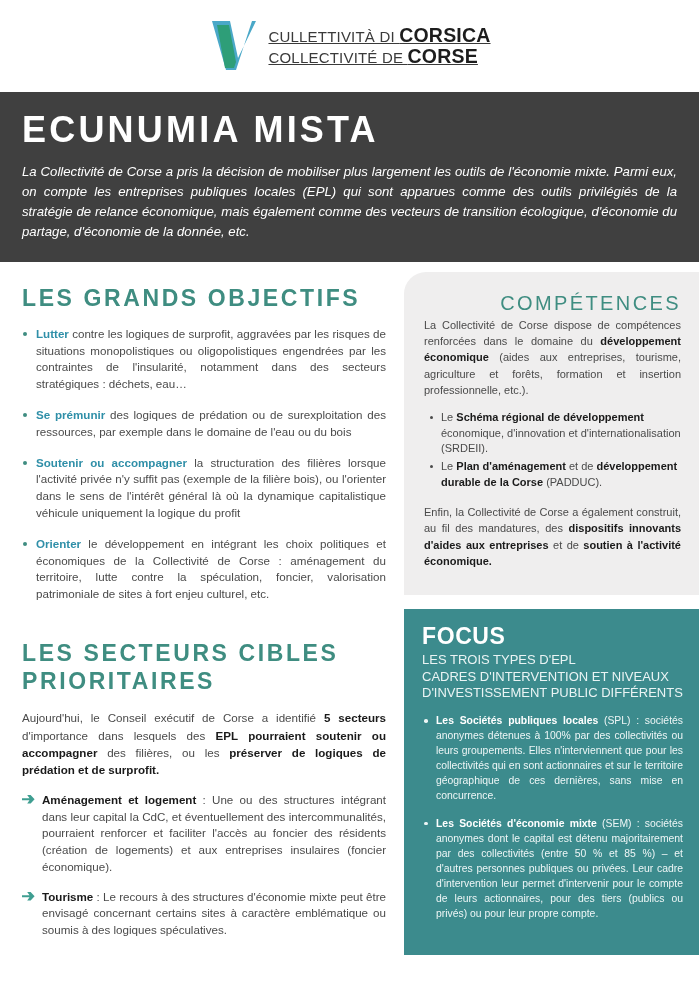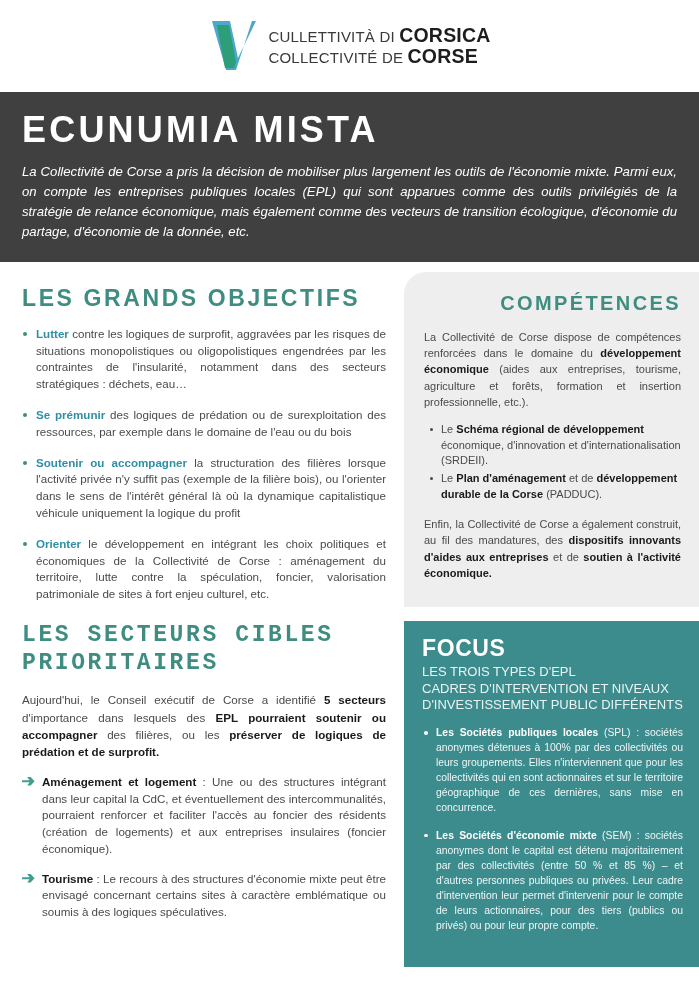--- a/index.html
+++ b/index.html
@@ -15,21 +15,21 @@
   .logo-bar {
     height: 92px;
     display: flex; align-items: center; justify-content: center;
     background: #fff;
   }
   .logo { display: flex; align-items: center; gap: 8px; }
   .logo-mark { width: 52px; height: 56px; display:block; }
   .logo-text { line-height: 1.08; }
   .logo-line {
     font-size: 19.5px; letter-spacing: .2px; color:#3a3a3a;
-    white-space: nowrap; font-weight: 400;
+    white-space: nowrap; font-weight: 400; text-decoration: underline;
   }
   .logo-line b { font-weight: 700; color:#1d1d1d; }
   .logo-line .sm { font-size: 15px; }
 
   
   .hero {
     background: #404040;
     padding: 18px 22px 20px 22px;
   }
   .hero-title {
@@ -81,22 +81,22 @@
   }
   ul.sect > li b { color:#1a1a1a; font-weight:700; }
 
   
   .card-comp {
     background:#efeeee;
     border-top-left-radius: 22px;
     padding: 20px 18px 26px 20px;
   }
   h2.comp-title {
-    color:#3f8d81; font-size: 20px; font-weight:700; letter-spacing:2.4px;
-    text-align:right; margin-bottom: 14px;
+    color:#3f8d81; font-size: 20px; font-weight:400; letter-spacing:2.4px;
+    text-align:right; margin-bottom: 2px;
   }
   .comp-p {
     font-size: 11px; line-height:1.48; color:#4a4a4a;
     text-align: justify; margin-bottom: 12px;
   }
   .comp-p b { color:#1a1a1a; font-weight:700; }
   ul.comp-list { list-style: none; margin: 0 0 14px 4px; }
   ul.comp-list li {
     position:relative; padding-left:13px; margin-bottom:3px;
     font-size: 11px; line-height:1.4; color:#4a4a4a;
@@ -161,21 +161,21 @@
     <div class="col-left">
 
       <h2 class="sec-title">LES GRANDS OBJECTIFS</h2>
       <ul class="obj">
         <li><b>Lutter</b><span> contre les logiques de surprofit, aggravées par les risques de situations monopolistiques ou oligopolistiques engendrées par les contraintes de l'insularité, notamment dans des secteurs stratégiques : déchets, eau…</span></li>
         <li><b>Se prémunir</b><span> des logiques de prédation ou de surexploitation des ressources, par exemple dans le domaine de l'eau ou du bois</span></li>
         <li><b>Soutenir ou accompagner</b><span> la structuration des filières lorsque l'activité privée n'y suffit pas (exemple de la filière bois), ou l'orienter dans le sens de l'intérêt général là où la dynamique capitalistique véhicule uniquement la logique du profit</span></li>
         <li><b>Orienter</b><span> le développement en intégrant les choix politiques et économiques de la Collectivité de Corse : aménagement du territoire, lutte contre la spéculation, foncier, valorisation patrimoniale de sites à fort enjeu culturel, etc.</span></li>
       </ul>
 
-      <h2 class="sec-title" style="margin-top:18px;font-family:Liberation Mono, monospace;">LES SECTEURS CIBLES PRIORITAIRES</h2>
+      <h2 class="sec-title" style="margin-top:36px;">LES SECTEURS CIBLES PRIORITAIRES</h2>
 
       <p class="secteurs-intro"><span>Aujourd'hui, le Conseil exécutif de Corse a identifié </span><b>5 secteurs</b><span> d'importance dans lesquels des </span><b>EPL pourraient soutenir ou accompagner</b><span> des filières, ou les </span><b>préserver de logiques de prédation et de surprofit.</b></p>
 
       <ul class="sect">
         <li>
           <svg class="arrow" viewBox="0 0 13 11">
               <path d="M0 6.2 L7.5 6.2 L5.2 9.5 L8.6 9.5 L12.6 5.2 L8.6 1 L5.2 1 L7.5 4.2 L0 4.2 Z" fill="#3f9e91"></path>
             </svg>
           <b>Aménagement et logement</b><span> : Une ou des structures intégrant dans leur capital la CdC, et éventuellement des intercommunalités, pourraient  renforcer et faciliter l'accès au foncier des résidents (création de logements) et aux entreprises insulaires (foncier économique).</span>
         </li>

